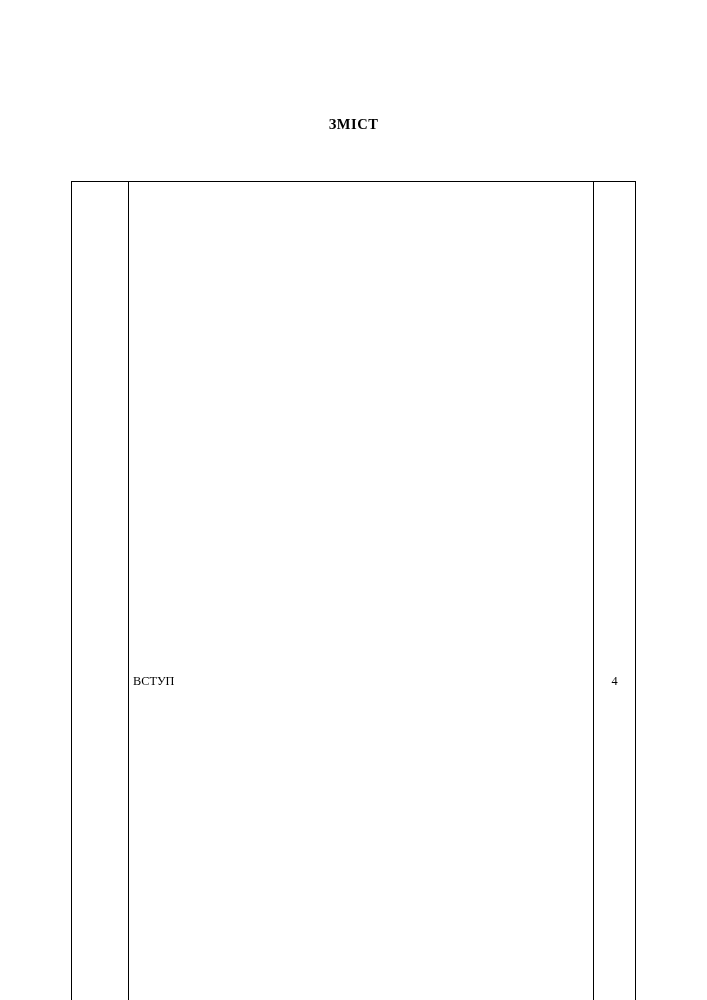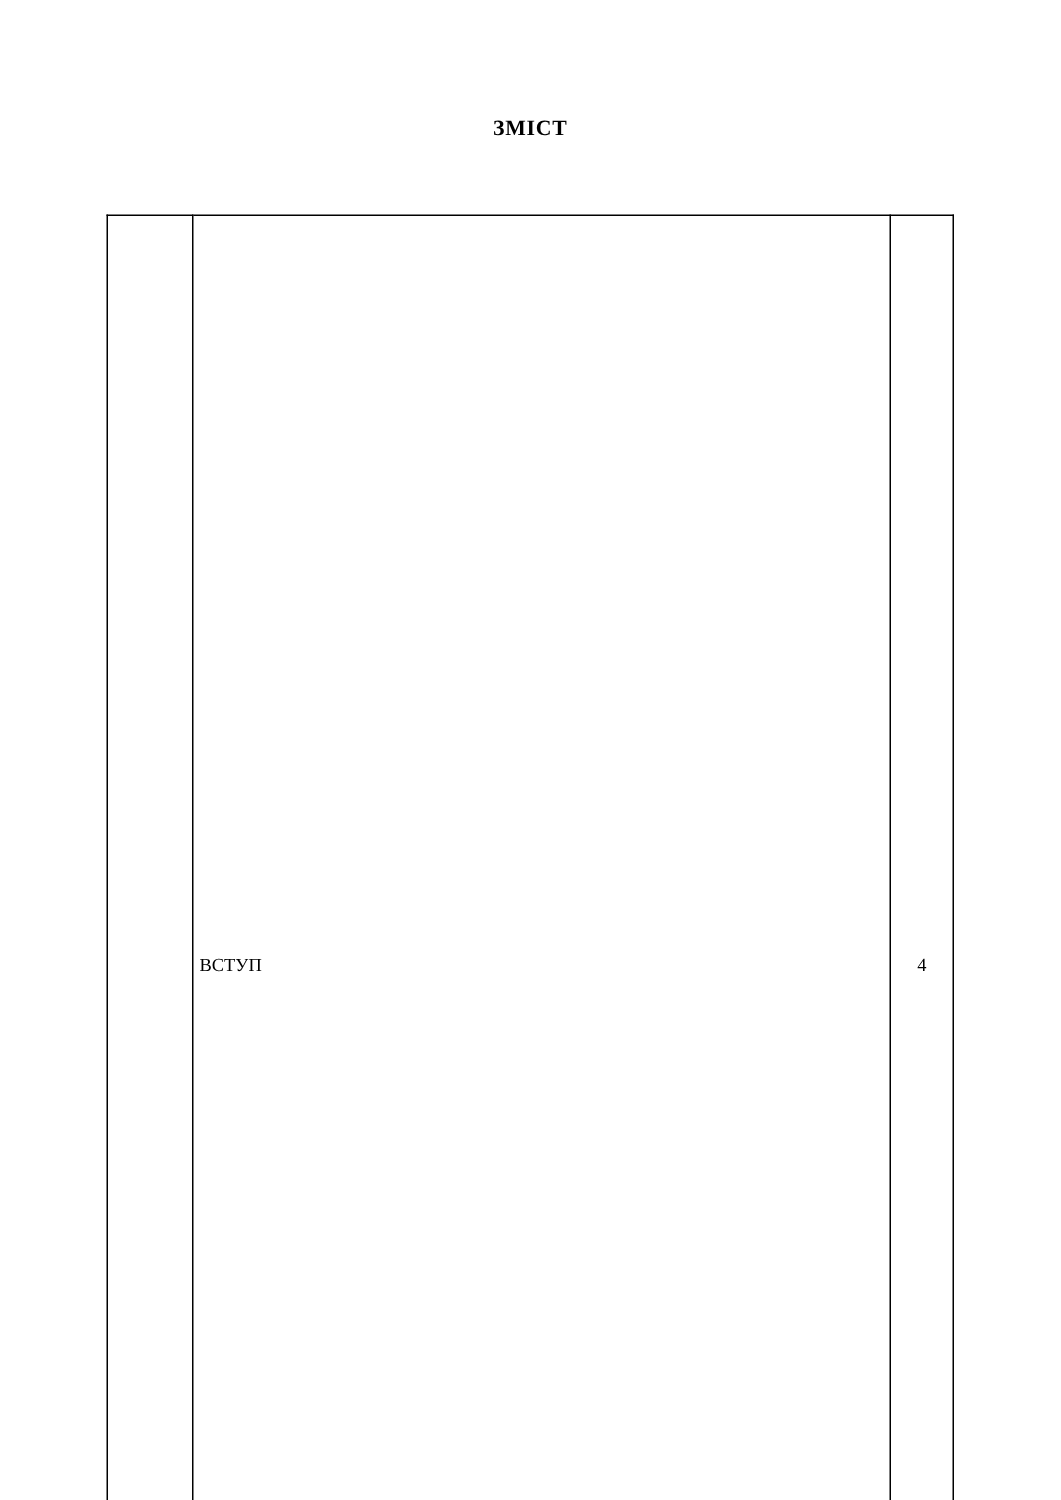--- a/index.html
+++ b/index.html
@@ -19,21 +19,21 @@
     height: 1000px;
     box-sizing: border-box;
     padding: 0;
     position: relative;
   }
   .doc-title {
     text-align: center;
     font-weight: bold;
     font-size: 14.5px;
     letter-spacing: 0.5px;
-    margin-top: 78px;
+    margin-top: 116px;
     margin-bottom: 0;
   }
   .toc-wrap {
     margin: 48px auto 0 auto;
     width: 565px;
   }
   table.toc {
     border-collapse: collapse;
     width: 100%;
     table-layout: fixed;

